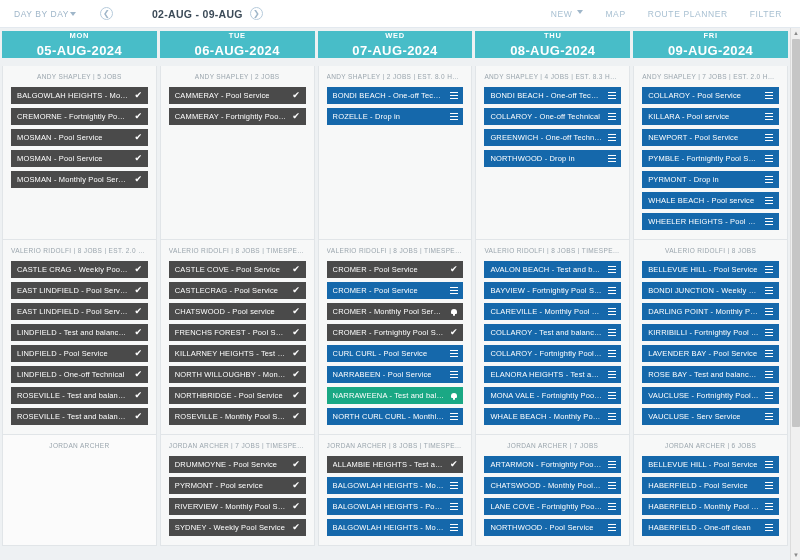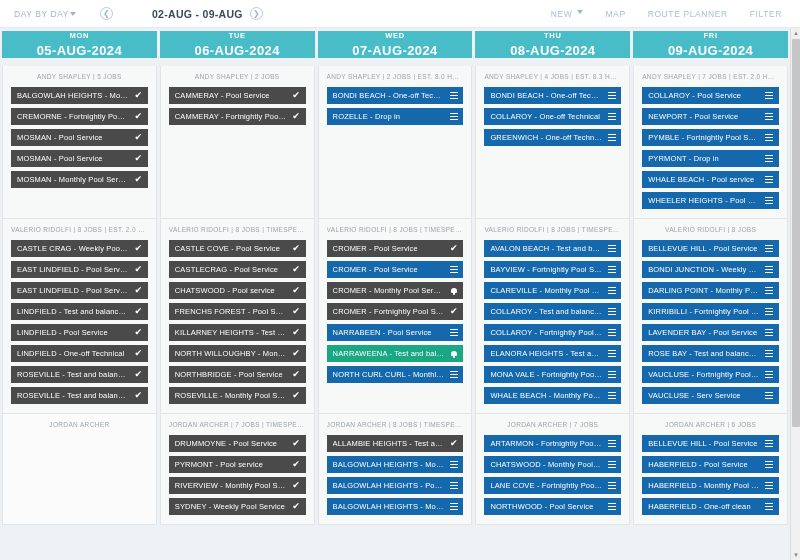--- a/index.html
+++ b/index.html
@@ -384,27 +384,47 @@
               <div class="job active">
                 <span class="j-label">GREENWICH - One-off Technical</span>
                 <span class="j-icon">
                   <span class="ico-lines">
                     <i></i>
                     <i></i>
                     <i></i>
                   </span>
                 </span>
               </div>
+              <div class="job active">
+                <span class="j-label">NORTHWOOD - Drop in</span>
+                <span class="j-icon">
+                  <span class="ico-lines">
+                    <i></i>
+                    <i></i>
+                    <i></i>
+                  </span>
+                </span>
+              </div>
             </div>
           </div>
           <div class="tech-cell">
             <div class="tech-head">ANDY SHAPLEY | 7 JOBS | EST. 2.0 HOURS</div>
             <div class="job-list">
               <div class="job active">
                 <span class="j-label">COLLAROY - Pool Service</span>
+                <span class="j-icon">
+                  <span class="ico-lines">
+                    <i></i>
+                    <i></i>
+                    <i></i>
+                  </span>
+                </span>
+              </div>
+              <div class="job active">
+                <span class="j-label">KILLARA - Pool service</span>
                 <span class="j-icon">
                   <span class="ico-lines">
                     <i></i>
                     <i></i>
                     <i></i>
                   </span>
                 </span>
               </div>
               <div class="job active">
                 <span class="j-label">NEWPORT - Pool Service</span>
@@ -588,20 +608,30 @@
               <div class="job done">
                 <span class="j-label">CROMER - Monthly Pool Service</span>
                 <span class="j-icon">
                   <span class="ico-bell"></span>
                 </span>
               </div>
               <div class="job done">
                 <span class="j-label">CROMER - Fortnightly Pool Ser...</span>
                 <span class="j-icon">
                   <span class="ico-check">✔</span>
+                </span>
+              </div>
+              <div class="job active">
+                <span class="j-label">CURL CURL - Pool Service</span>
+                <span class="j-icon">
+                  <span class="ico-lines">
+                    <i></i>
+                    <i></i>
+                    <i></i>
+                  </span>
                 </span>
               </div>
               <div class="job active">
                 <span class="j-label">NARRABEEN - Pool Service</span>
                 <span class="j-icon">
                   <span class="ico-lines">
                     <i></i>
                     <i></i>
                     <i></i>
                   </span>

